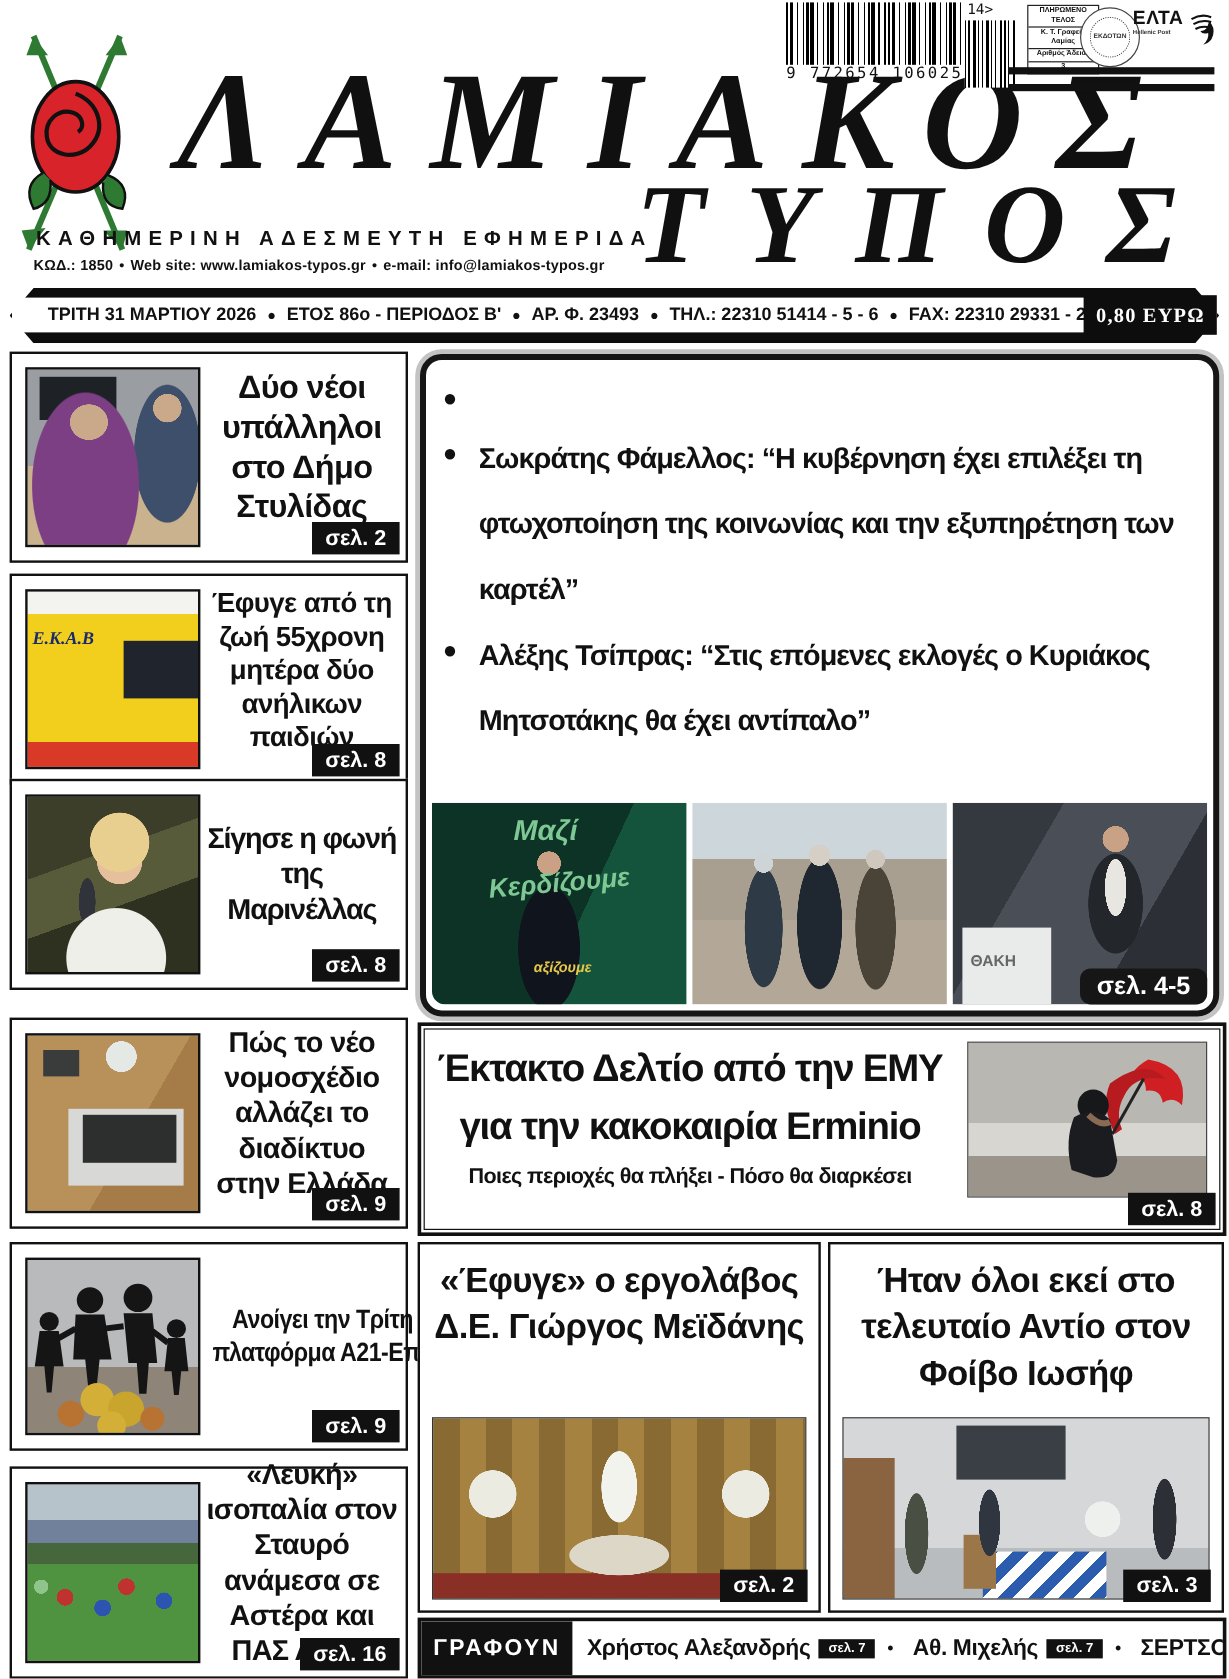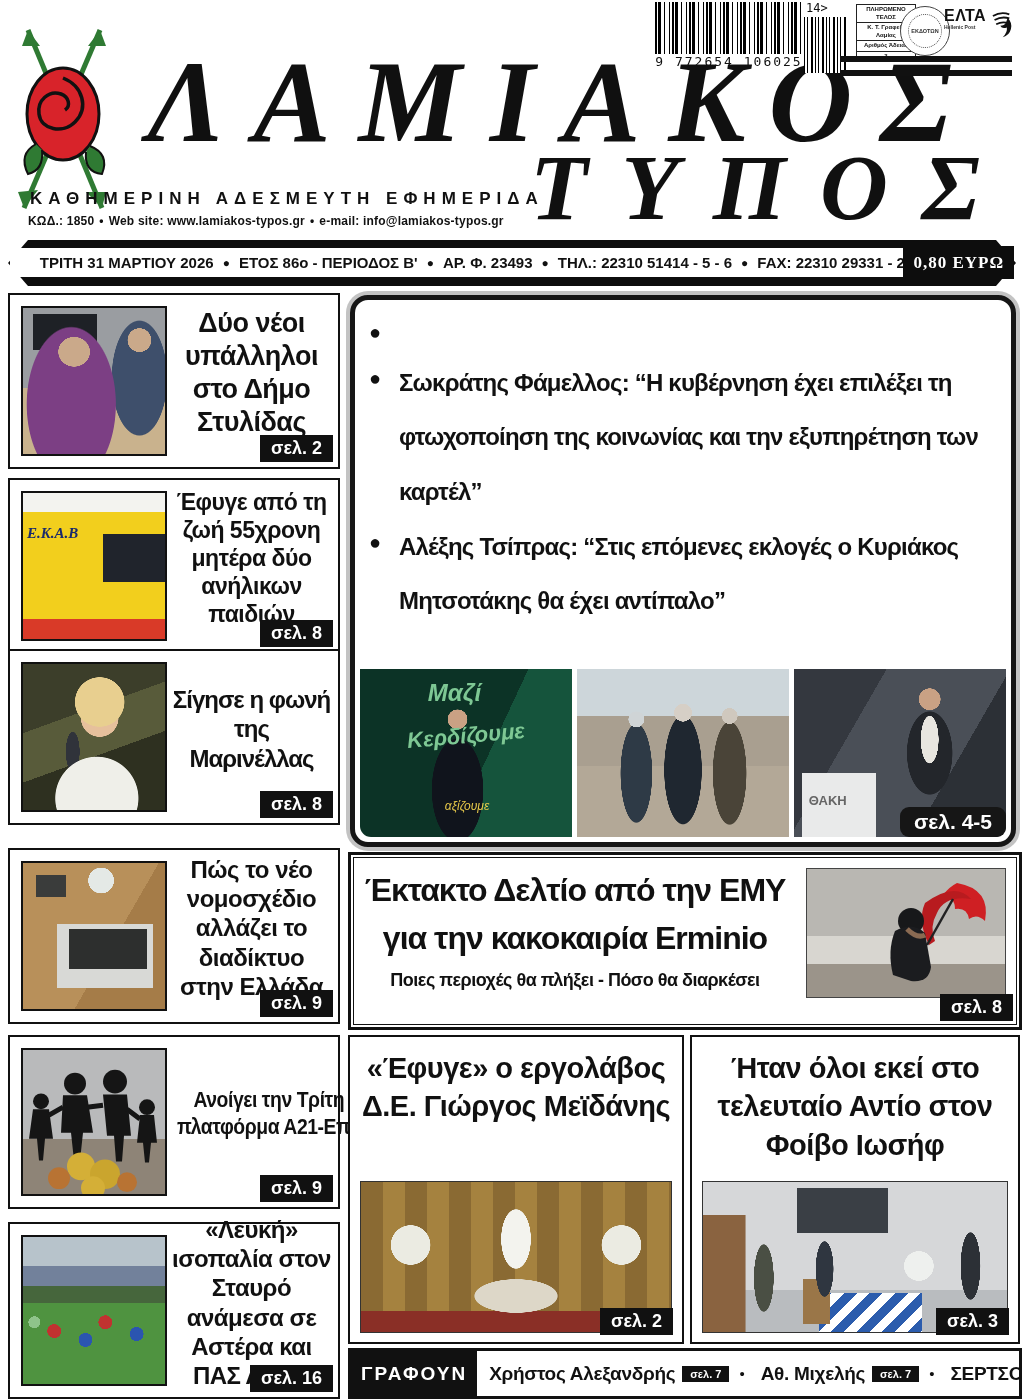--- a/index.html
+++ b/index.html
@@ -133,21 +133,21 @@
      radial-gradient(circle 7px at 58% 58%,#c03230 0 98%,transparent),
      radial-gradient(circle 7px at 80% 66%,#2b55b0 0 98%,transparent),
      radial-gradient(circle 6px at 8% 58%,#8fc48a 0 98%,transparent),
      linear-gradient(180deg,#b7c3cb 0 20%,#72819b 20% 33%,#46663c 33% 45%,#4f9340 45% 100%);background-repeat:no-repeat;}
   .ph-stage{background-image:
      radial-gradient(circle 10px at 46% 30%,#caa184 0 98%,transparent),
      radial-gradient(ellipse 26px 52px at 46% 72%,#10141c 0 98%,transparent),
      linear-gradient(115deg,#0c3326 0 58%,#15543c 58% 100%);background-repeat:no-repeat;}
   .stage-w1{position:absolute;left:32%;top:6%;color:#7ec894;font-weight:bold;font-size:24px;font-style:italic;}
   .stage-w2{position:absolute;left:22%;top:32%;color:#7ec894;font-weight:bold;font-size:22px;font-style:italic;transform:rotate(-5deg);}
-  .stage-w3{position:absolute;left:40%;bottom:14%;color:#e7c94a;font-size:12px;font-style:italic;font-weight:normal;}
+  .stage-w3{position:absolute;left:40%;bottom:14%;color:#e7c94a;font-size:12px;font-style:italic;font-weight:bold;}
   .ph-walk{background-image:
      radial-gradient(circle 8px at 28% 30%,#cfd4d6 0 98%,transparent),
      radial-gradient(ellipse 16px 50px at 28% 62%,#2e3a46 0 98%,transparent),
      radial-gradient(circle 9px at 50% 26%,#d6cfc6 0 98%,transparent),
      radial-gradient(ellipse 19px 55px at 50% 60%,#1f2730 0 98%,transparent),
      radial-gradient(circle 8px at 72% 28%,#cfc8be 0 98%,transparent),
      radial-gradient(ellipse 17px 52px at 72% 62%,#4a4438 0 98%,transparent),
      linear-gradient(180deg,#cdd6da 0 28%,#a99f90 28% 58%,#b3a897 58% 100%);background-repeat:no-repeat;}
   .ph-podium{background-image:
      radial-gradient(circle 11px at 64% 18%,#c9a184 0 98%,transparent),

